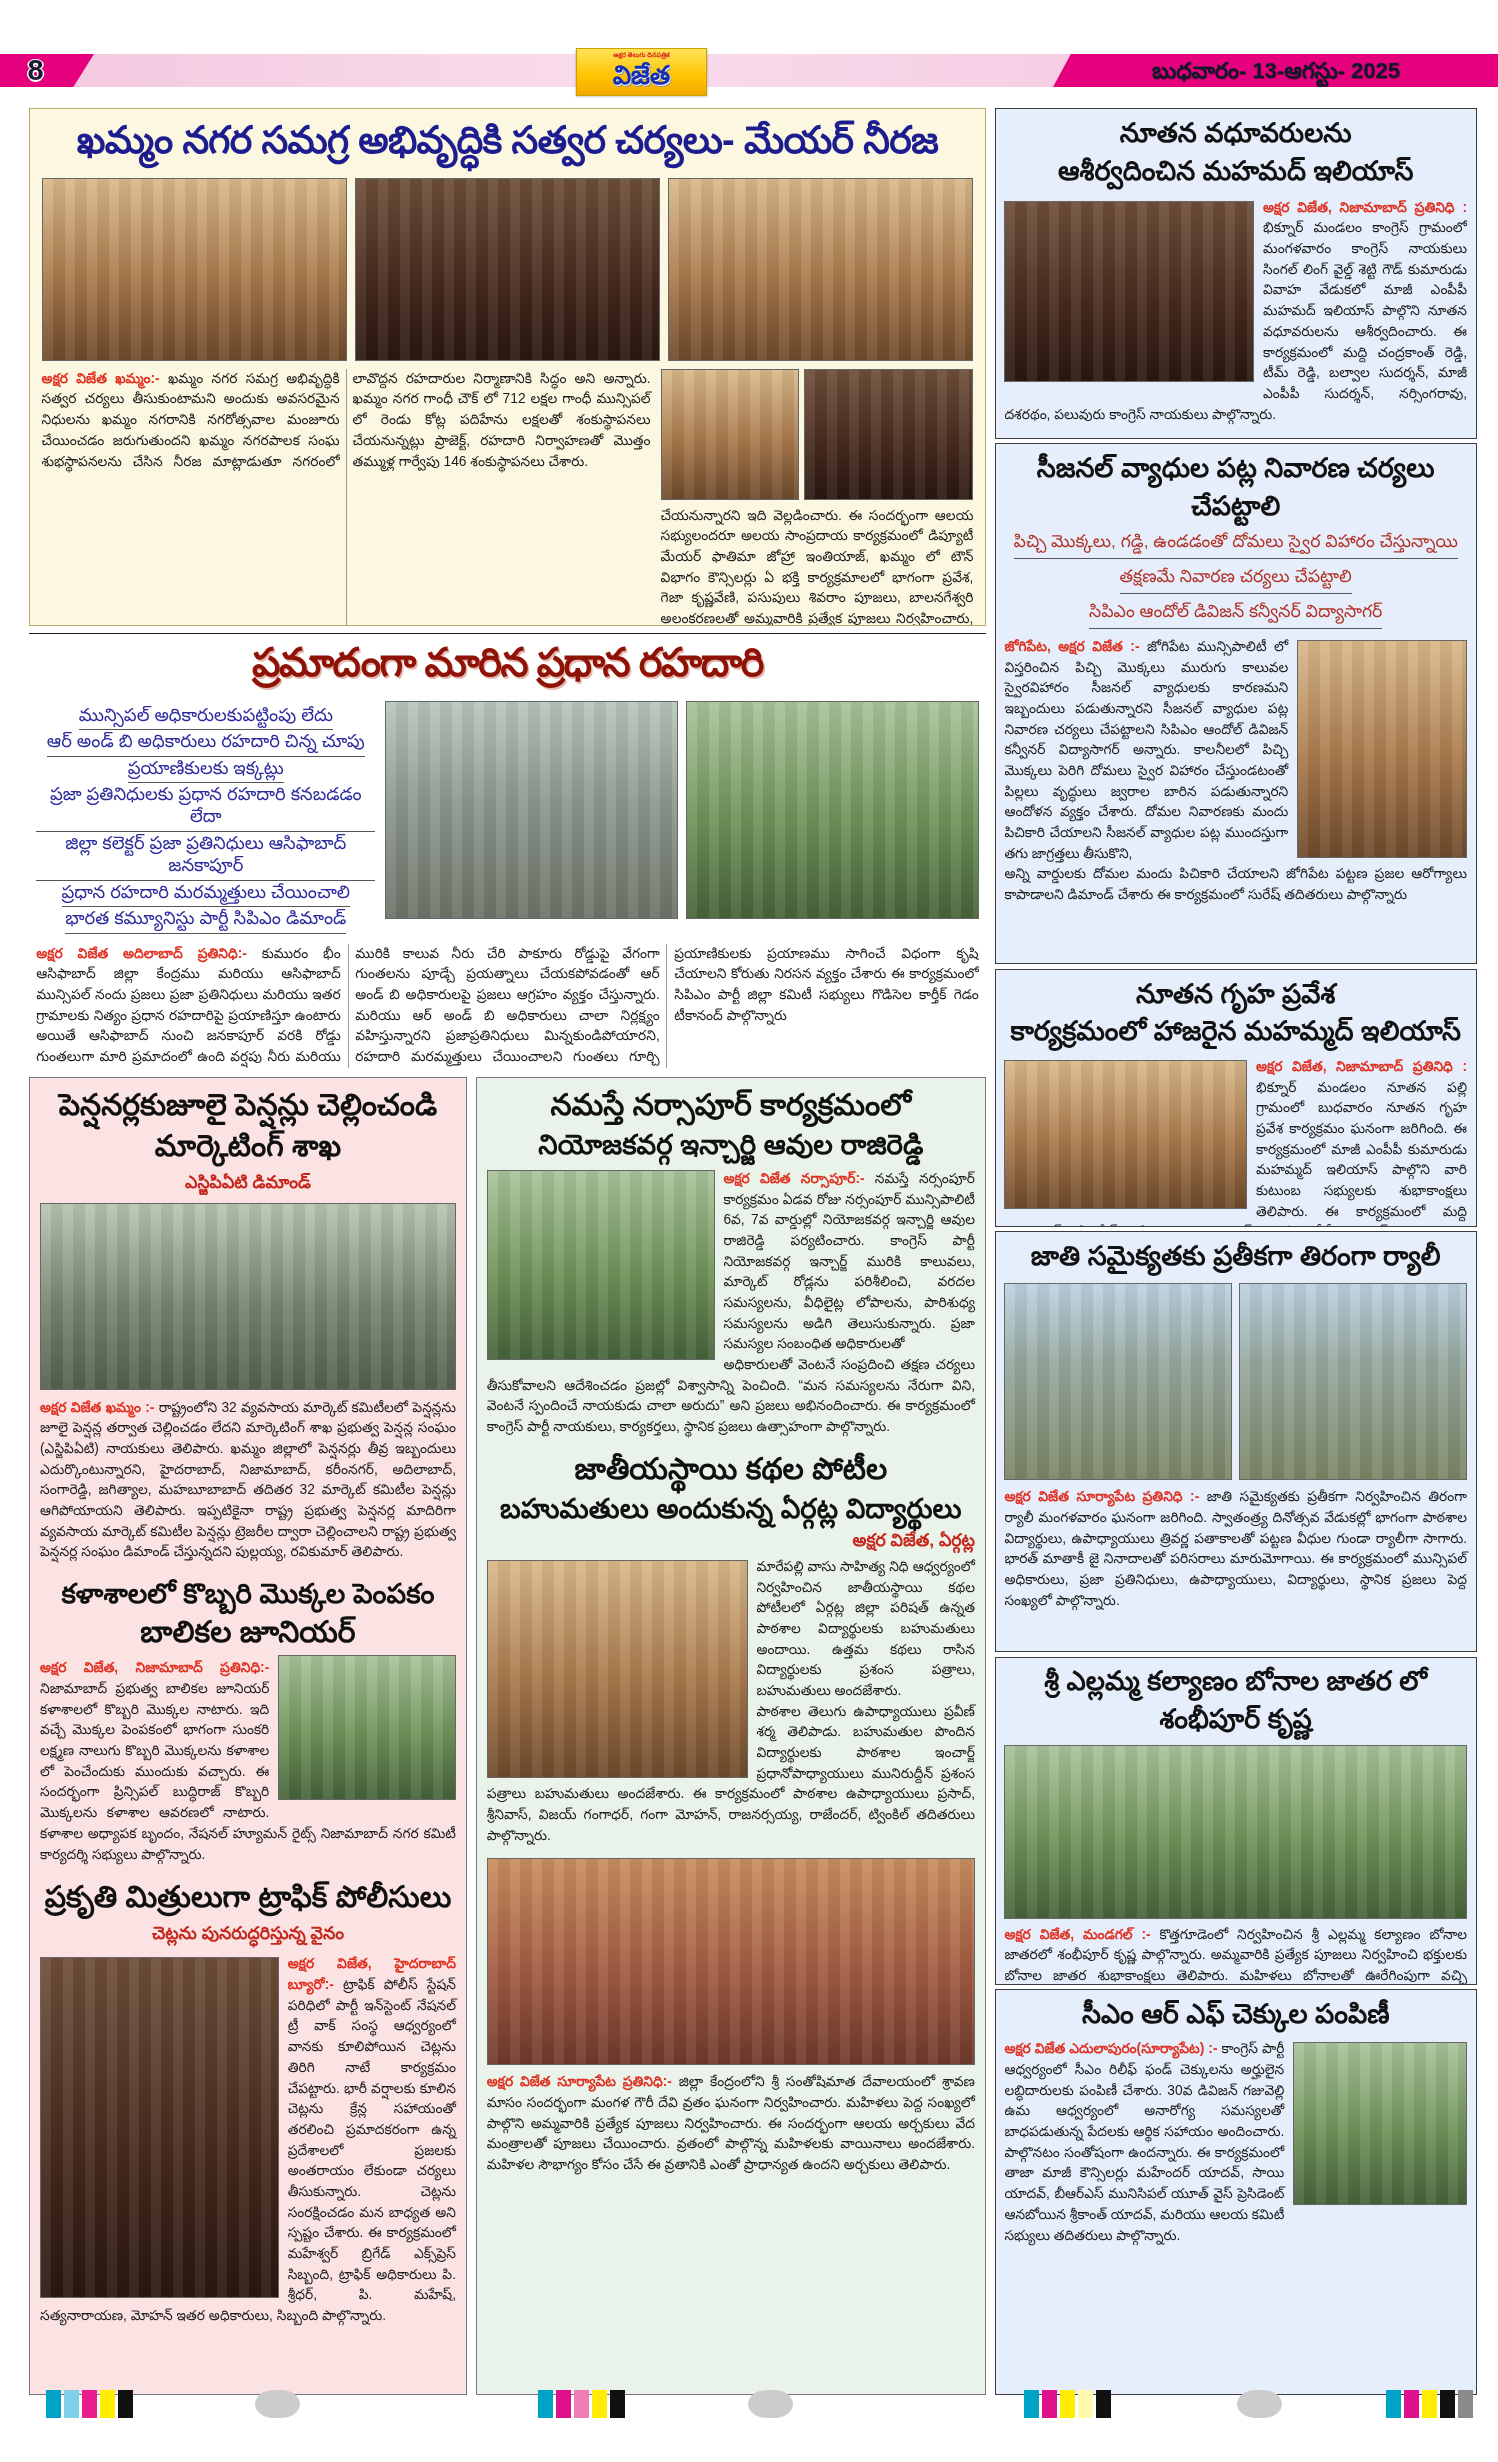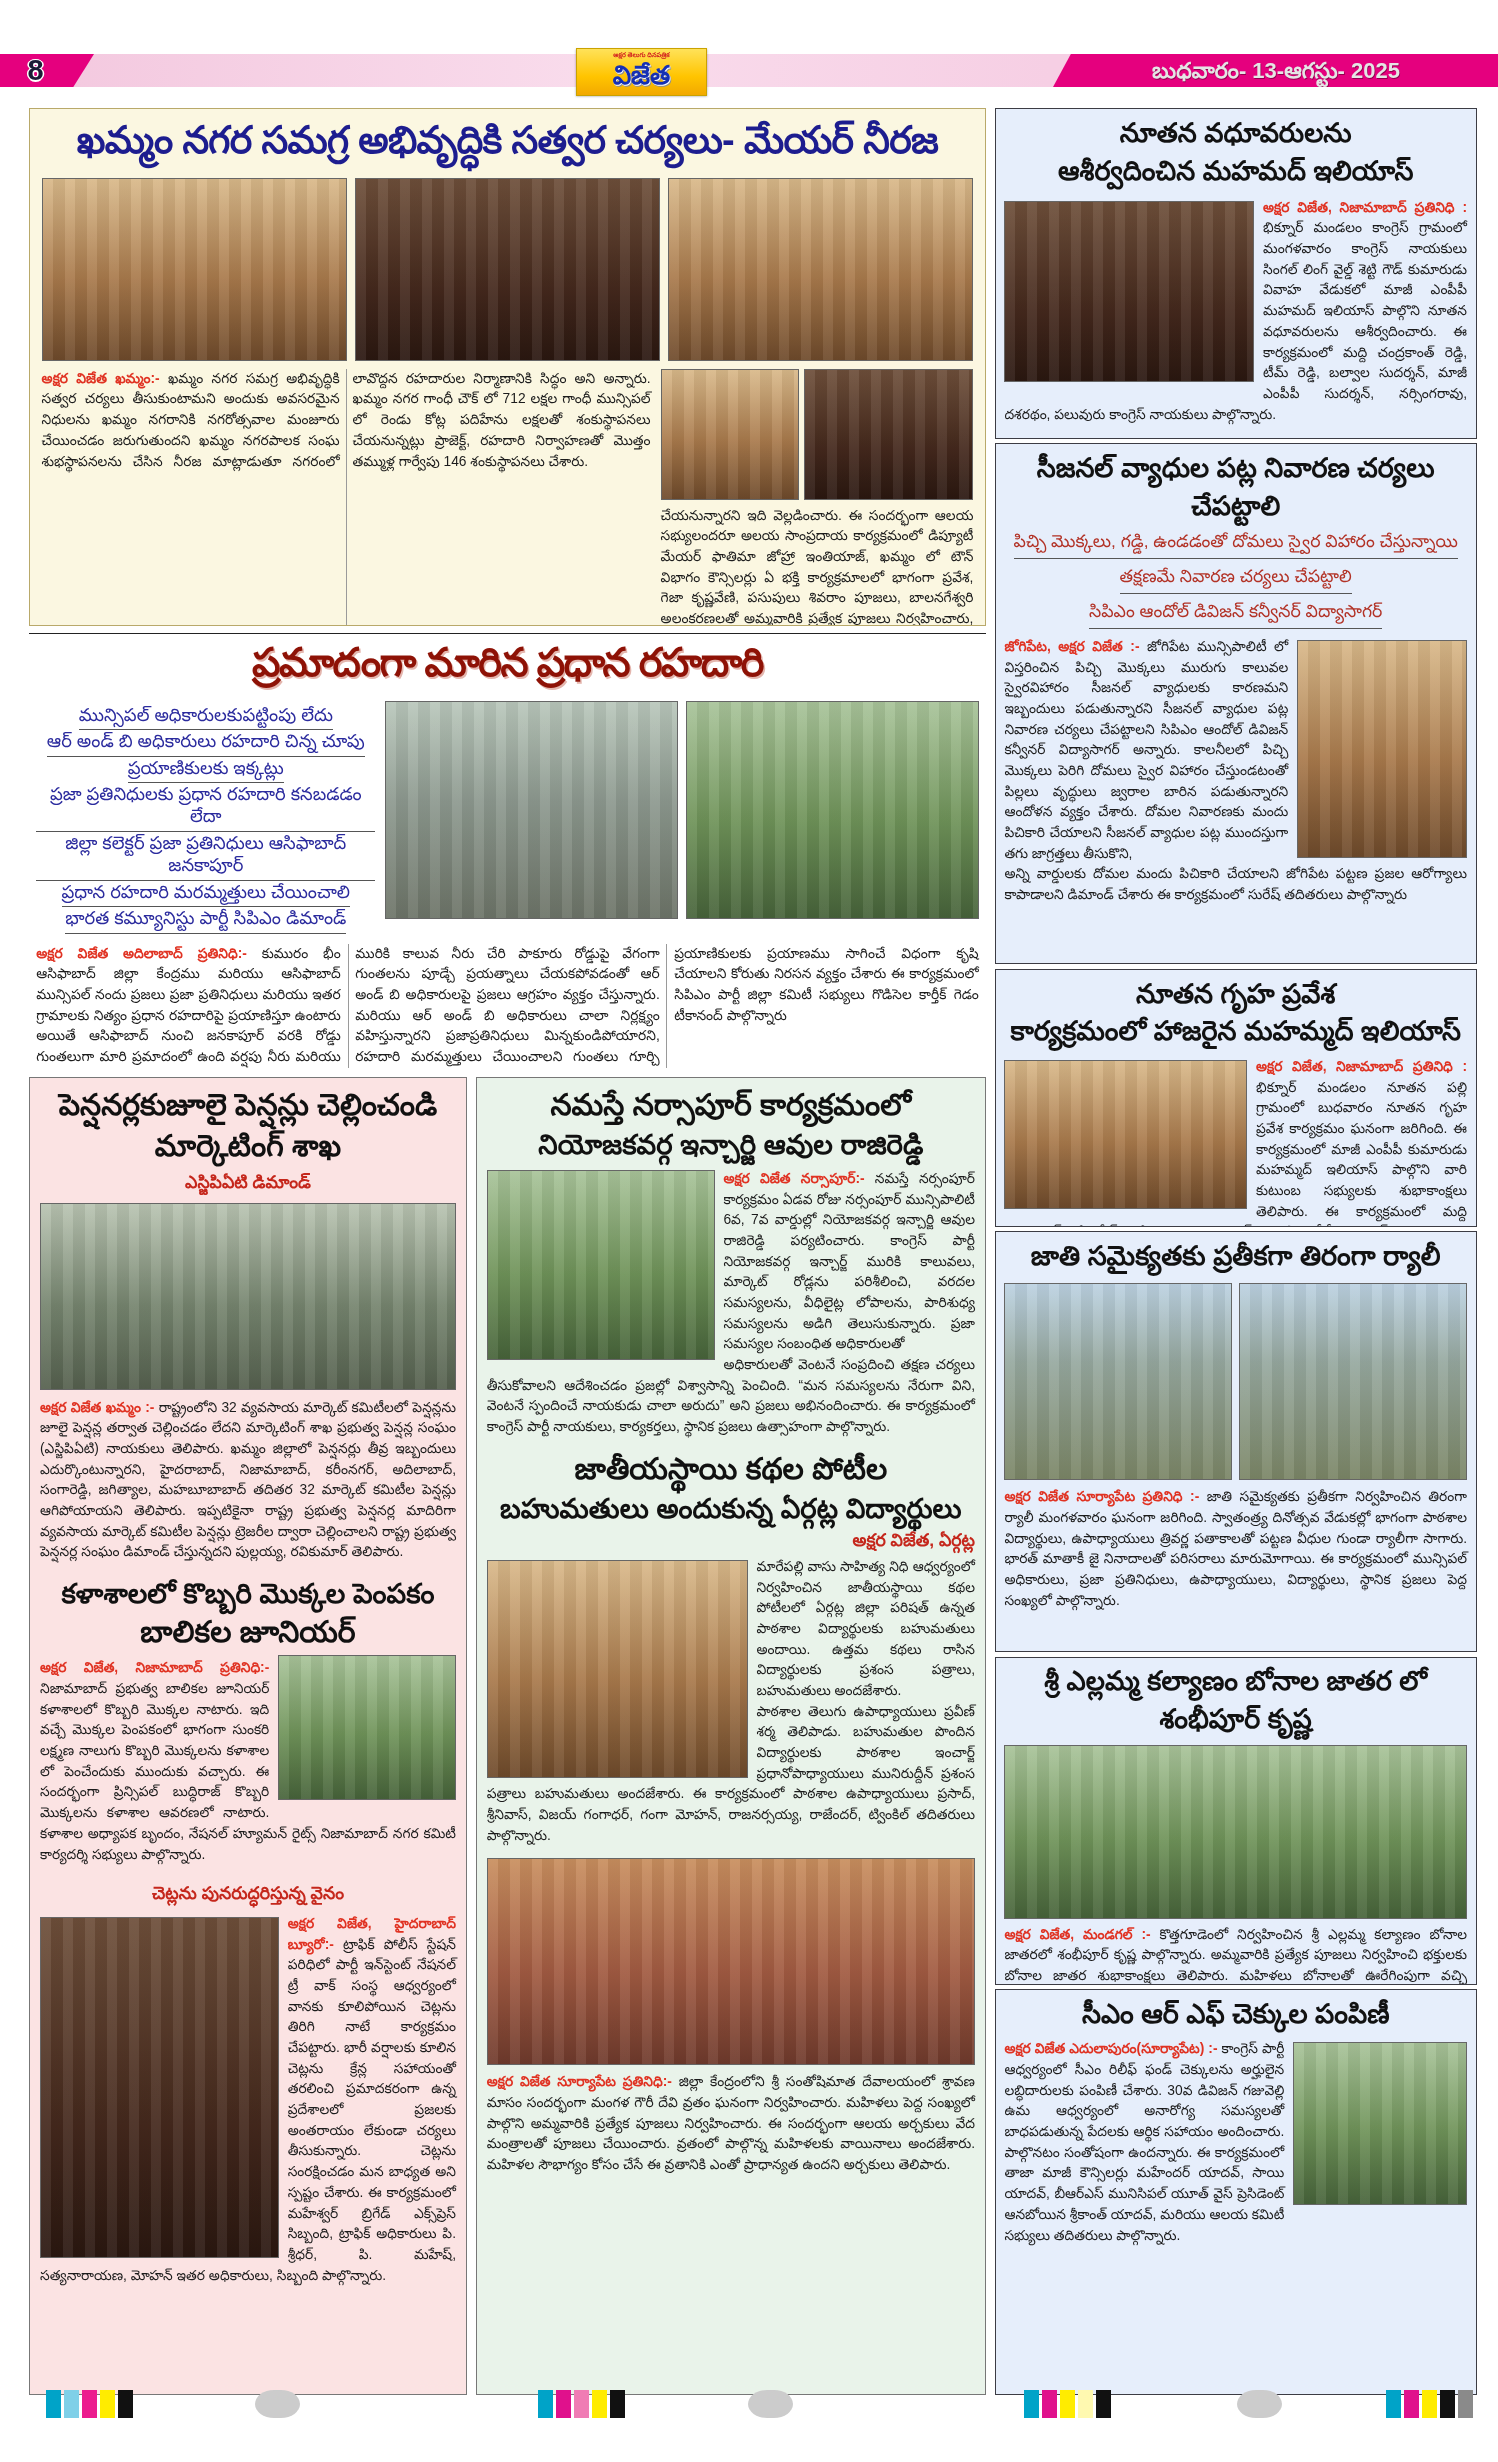--- a/index.html
+++ b/index.html
@@ -8,21 +8,21 @@
 
   
   .masthead { position:absolute; top:54px; left:0; width:100%; height:33px;
     background:linear-gradient(90deg,#f3c7de 0%,#f9dcEC 40%,#f6cfe4 70%); }
   .mast-page-no { position:absolute; left:0; top:0; width:94px; height:33px;
     background:#e5007e; clip-path:polygon(0 0,100% 0,78% 100%,0 100%);
     color:#1b1b35; font-size:29px; font-weight:bold; padding-left:27.6px; line-height:33px;
     text-shadow:-1.5px 0 #fff,1.5px 0 #fff,0 1.5px #fff,0 -1.5px #fff; }
   .mast-date { position:absolute; right:0; top:0; width:446px; height:33px;
     background:#e5007e; clip-path:polygon(4% 0,100% 0,100% 100%,0 100%);
-    color:#e5e5e5; font-weight:bold; font-size:22px; text-align:center; line-height:33px;
+    color:#0f172a; font-weight:bold; font-size:22px; text-align:center; line-height:33px;
     text-shadow:0.7px 0.7px 0 #90004e; }
   .logo-box { position:absolute; left:576px; top:48px; width:131px; height:48px;
     background:linear-gradient(180deg,#ffe259 0%,#ffc400 60%,#f2a900 100%);
     border:0.7px solid #caa200; text-align:center; z-index:5; box-shadow:0 0.7px 2.2px rgba(0,0,0,.35); }
   .logo-top { font-size:6.5px; color:#d21f1f; font-weight:bold; padding-top:2.2px; }
   .logo-main { font-size:26px; font-weight:bold; color:#1630b4; line-height:1.2;
     text-shadow:0.7px 0.7px 0 #fff,1.5px 1.5px 0 #8e8e8e; }
 
   
   .content { position:absolute; top:108px; left:29px; width:1448px; }
@@ -172,20 +172,21 @@
               <span>రాష్ట్రంలోని 32 వ్యవసాయ మార్కెట్ కమిటీలలో పెన్షన్లను జూలై పెన్షన్ల తర్వాత చెల్లించడం లేదని మార్కెటింగ్ శాఖ ప్రభుత్వ పెన్షన్ల సంఘం (ఎస్జిపిఏటి) నాయకులు తెలిపారు. ఖమ్మం జిల్లాలో పెన్షనర్లు తీవ్ర ఇబ్బందులు ఎదుర్కొంటున్నారని, హైదరాబాద్, నిజామాబాద్, కరీంనగర్, అదిలాబాద్, సంగారెడ్డి, జగిత్యాల, మహబూబాబాద్ తదితర 32 మార్కెట్ కమిటీల పెన్షన్లు ఆగిపోయాయని తెలిపారు. ఇప్పటికైనా రాష్ట్ర ప్రభుత్వ పెన్షనర్ల మాదిరిగా వ్యవసాయ మార్కెట్ కమిటీల పెన్షన్లు ట్రెజరీల ద్వారా చెల్లించాలని రాష్ట్ర ప్రభుత్వ పెన్షనర్ల సంఘం డిమాండ్ చేస్తున్నదని పుల్లయ్య, రవికుమార్ తెలిపారు.</span></p>
             </div>
             <div class="clearfix" style="margin-top:11.6px">
               <div class="sec-title t40">కళాశాలలో కొబ్బరి మొక్కల పెంపకం</div>
               <div class="sec-title t44">బాలికల జూనియర్</div>
               <div class="ph ph-green fr" style="width:178px;height:145px"></div>
               <p class="body" style="margin-top:5.8px"><span class="red-lead">అక్షర విజేత, నిజామాబాద్ ప్రతినిధి:-</span>
               <span>నిజామాబాద్ ప్రభుత్వ బాలికల జూనియర్ కళాశాలలో కొబ్బరి మొక్కల నాటారు. ఇది వచ్చే మొక్కల పెంపకంలో భాగంగా సుంకరి లక్ష్మణ నాలుగు కొబ్బరి మొక్కలను కళాశాల లో పెంచేందుకు ముందుకు వచ్చారు. ఈ సందర్భంగా ప్రిన్సిపల్ బుద్ధిరాజ్ కొబ్బరి మొక్కలను కళాశాల ఆవరణలో నాటారు. కళాశాల అధ్యాపక బృందం, నేషనల్ హ్యూమన్ రైట్స్ నిజామాబాద్ నగర కమిటీ కార్యదర్శి సభ్యులు పాల్గొన్నారు.</span></p>
             </div>
             <div class="clearfix" style="margin-top:11.6px">
+              <div class="sec-title t44">ప్రకృతి మిత్రులుగా ట్రాఫిక్ పోలీసులు</div>
               <div class="red-sub">చెట్లను పునరుద్ధరిస్తున్న వైనం</div>
               <div class="ph ph-dark fl" style="width:239px;height:341px"></div>
               <p class="body"><span class="red-lead">అక్షర విజేత, హైదరాబాద్ బ్యూరో:-</span>
               <span>ట్రాఫిక్ పోలీస్ స్టేషన్ పరిధిలో పార్టీ ఇన్‌స్టెంట్ నేషనల్ ట్రీ వాక్ సంస్థ ఆధ్వర్యంలో వానకు కూలిపోయిన చెట్లను తిరిగి నాటే కార్యక్రమం చేపట్టారు. భారీ వర్షాలకు కూలిన చెట్లను క్రేన్ల సహాయంతో తరలించి ప్రమాదకరంగా ఉన్న ప్రదేశాలలో ప్రజలకు అంతరాయం లేకుండా చర్యలు తీసుకున్నారు. చెట్లను సంరక్షించడం మన బాధ్యత అని స్పష్టం చేశారు. ఈ కార్యక్రమంలో మహేశ్వర్ బ్రిగేడ్ ఎక్స్‌ప్రెస్ సిబ్బంది, ట్రాఫిక్ అధికారులు పి. శ్రీధర్, పి. మహేష్, సత్యనారాయణ, మోహన్ ఇతర అధికారులు, సిబ్బంది పాల్గొన్నారు.</span></p>
             </div>
           </div>
 
           <div class="mint-box">
             <div class="clearfix">
               <div class="sec-title t44">నమస్తే నర్సాపూర్ కార్యక్రమంలో</div>

